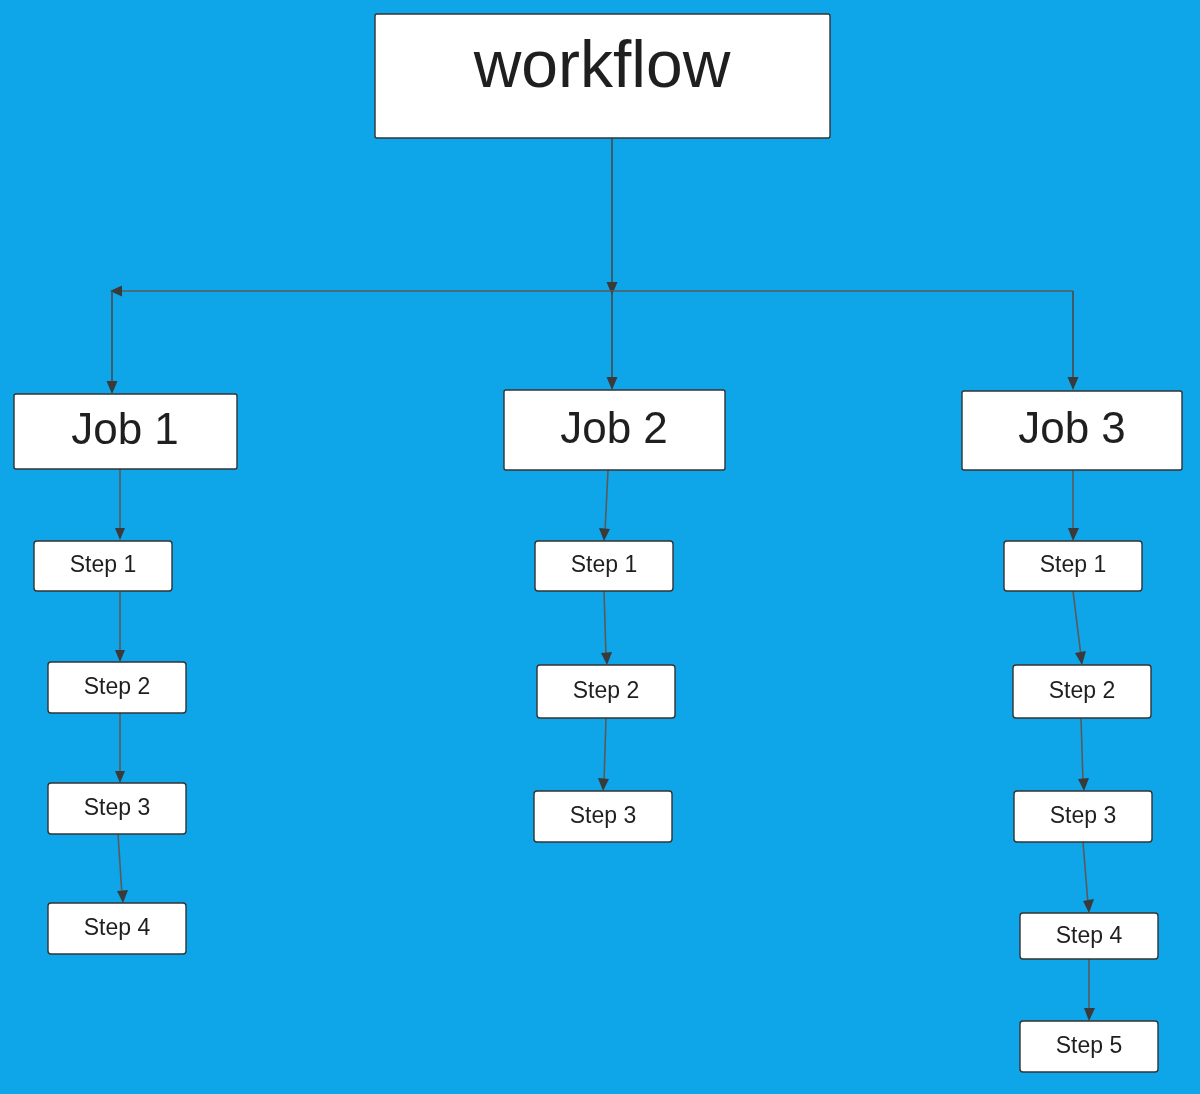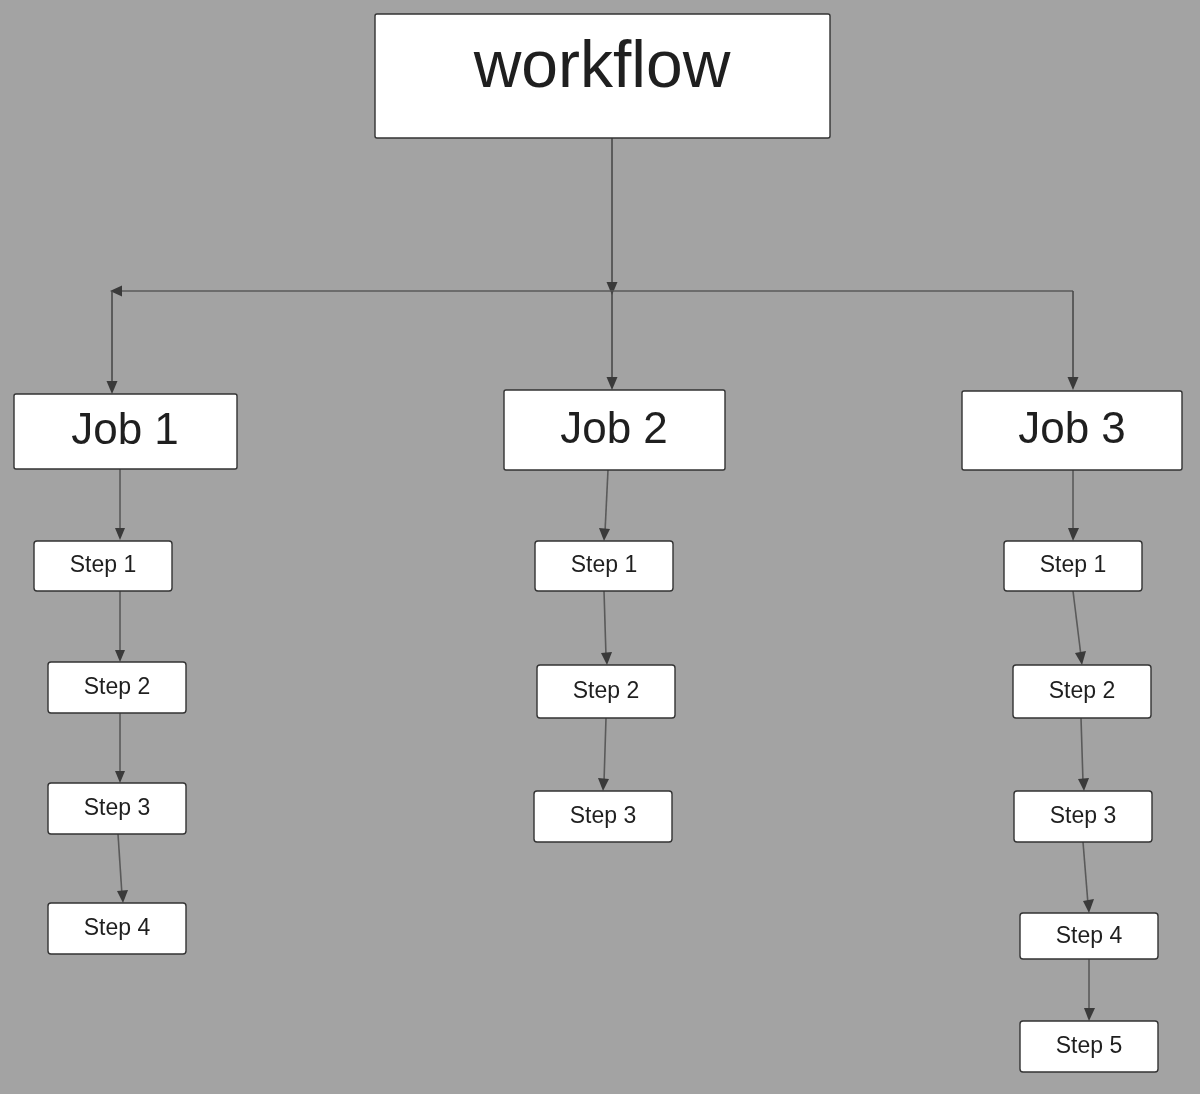--- a/index.html
+++ b/index.html
@@ -10,21 +10,21 @@
   body {
     width: 1200px;
     height: 1094px;
     font-family: "Liberation Sans", sans-serif;
     overflow: hidden;
   }
   #diagram-canvas {
     position: relative;
     width: 1200px;
     height: 1094px;
-    background: #a3a3a3;
+    background: #0ea5e9;
   }
   svg.flow {
     position: absolute;
     left: 0;
     top: 0;
     width: 1200px;
     height: 1094px;
   }
   .node-rect {
     fill: #ffffff;

